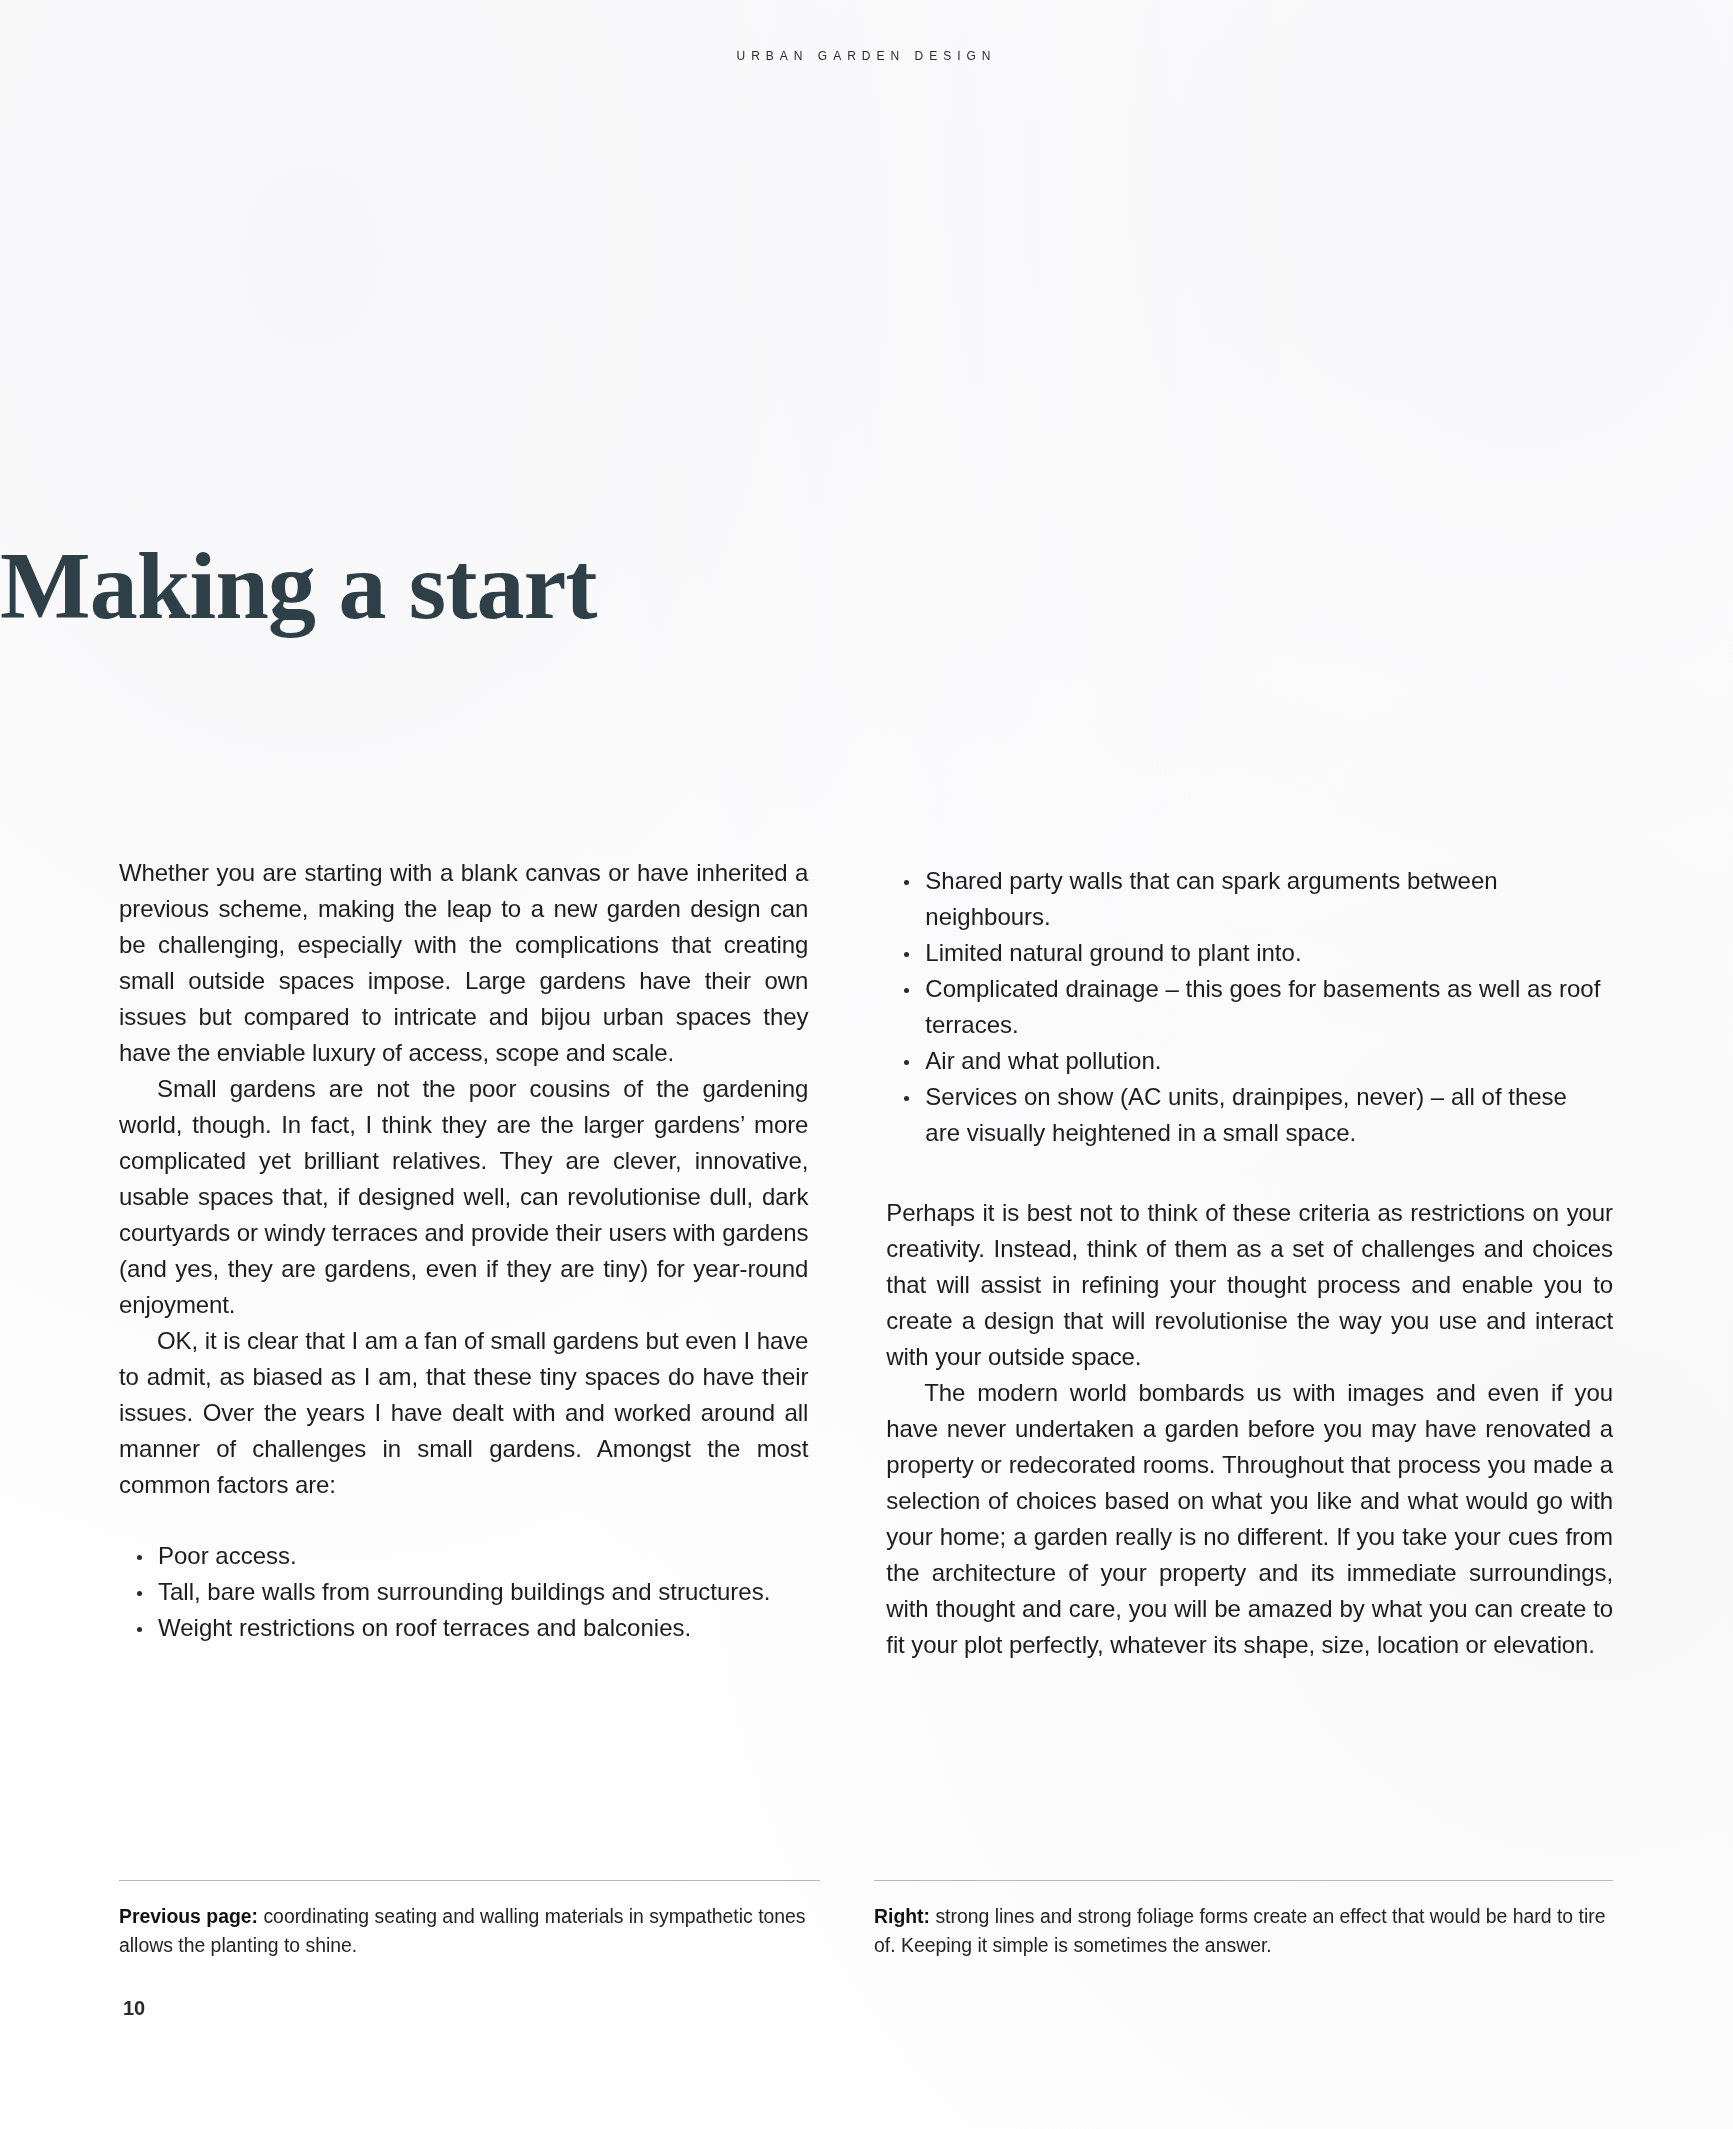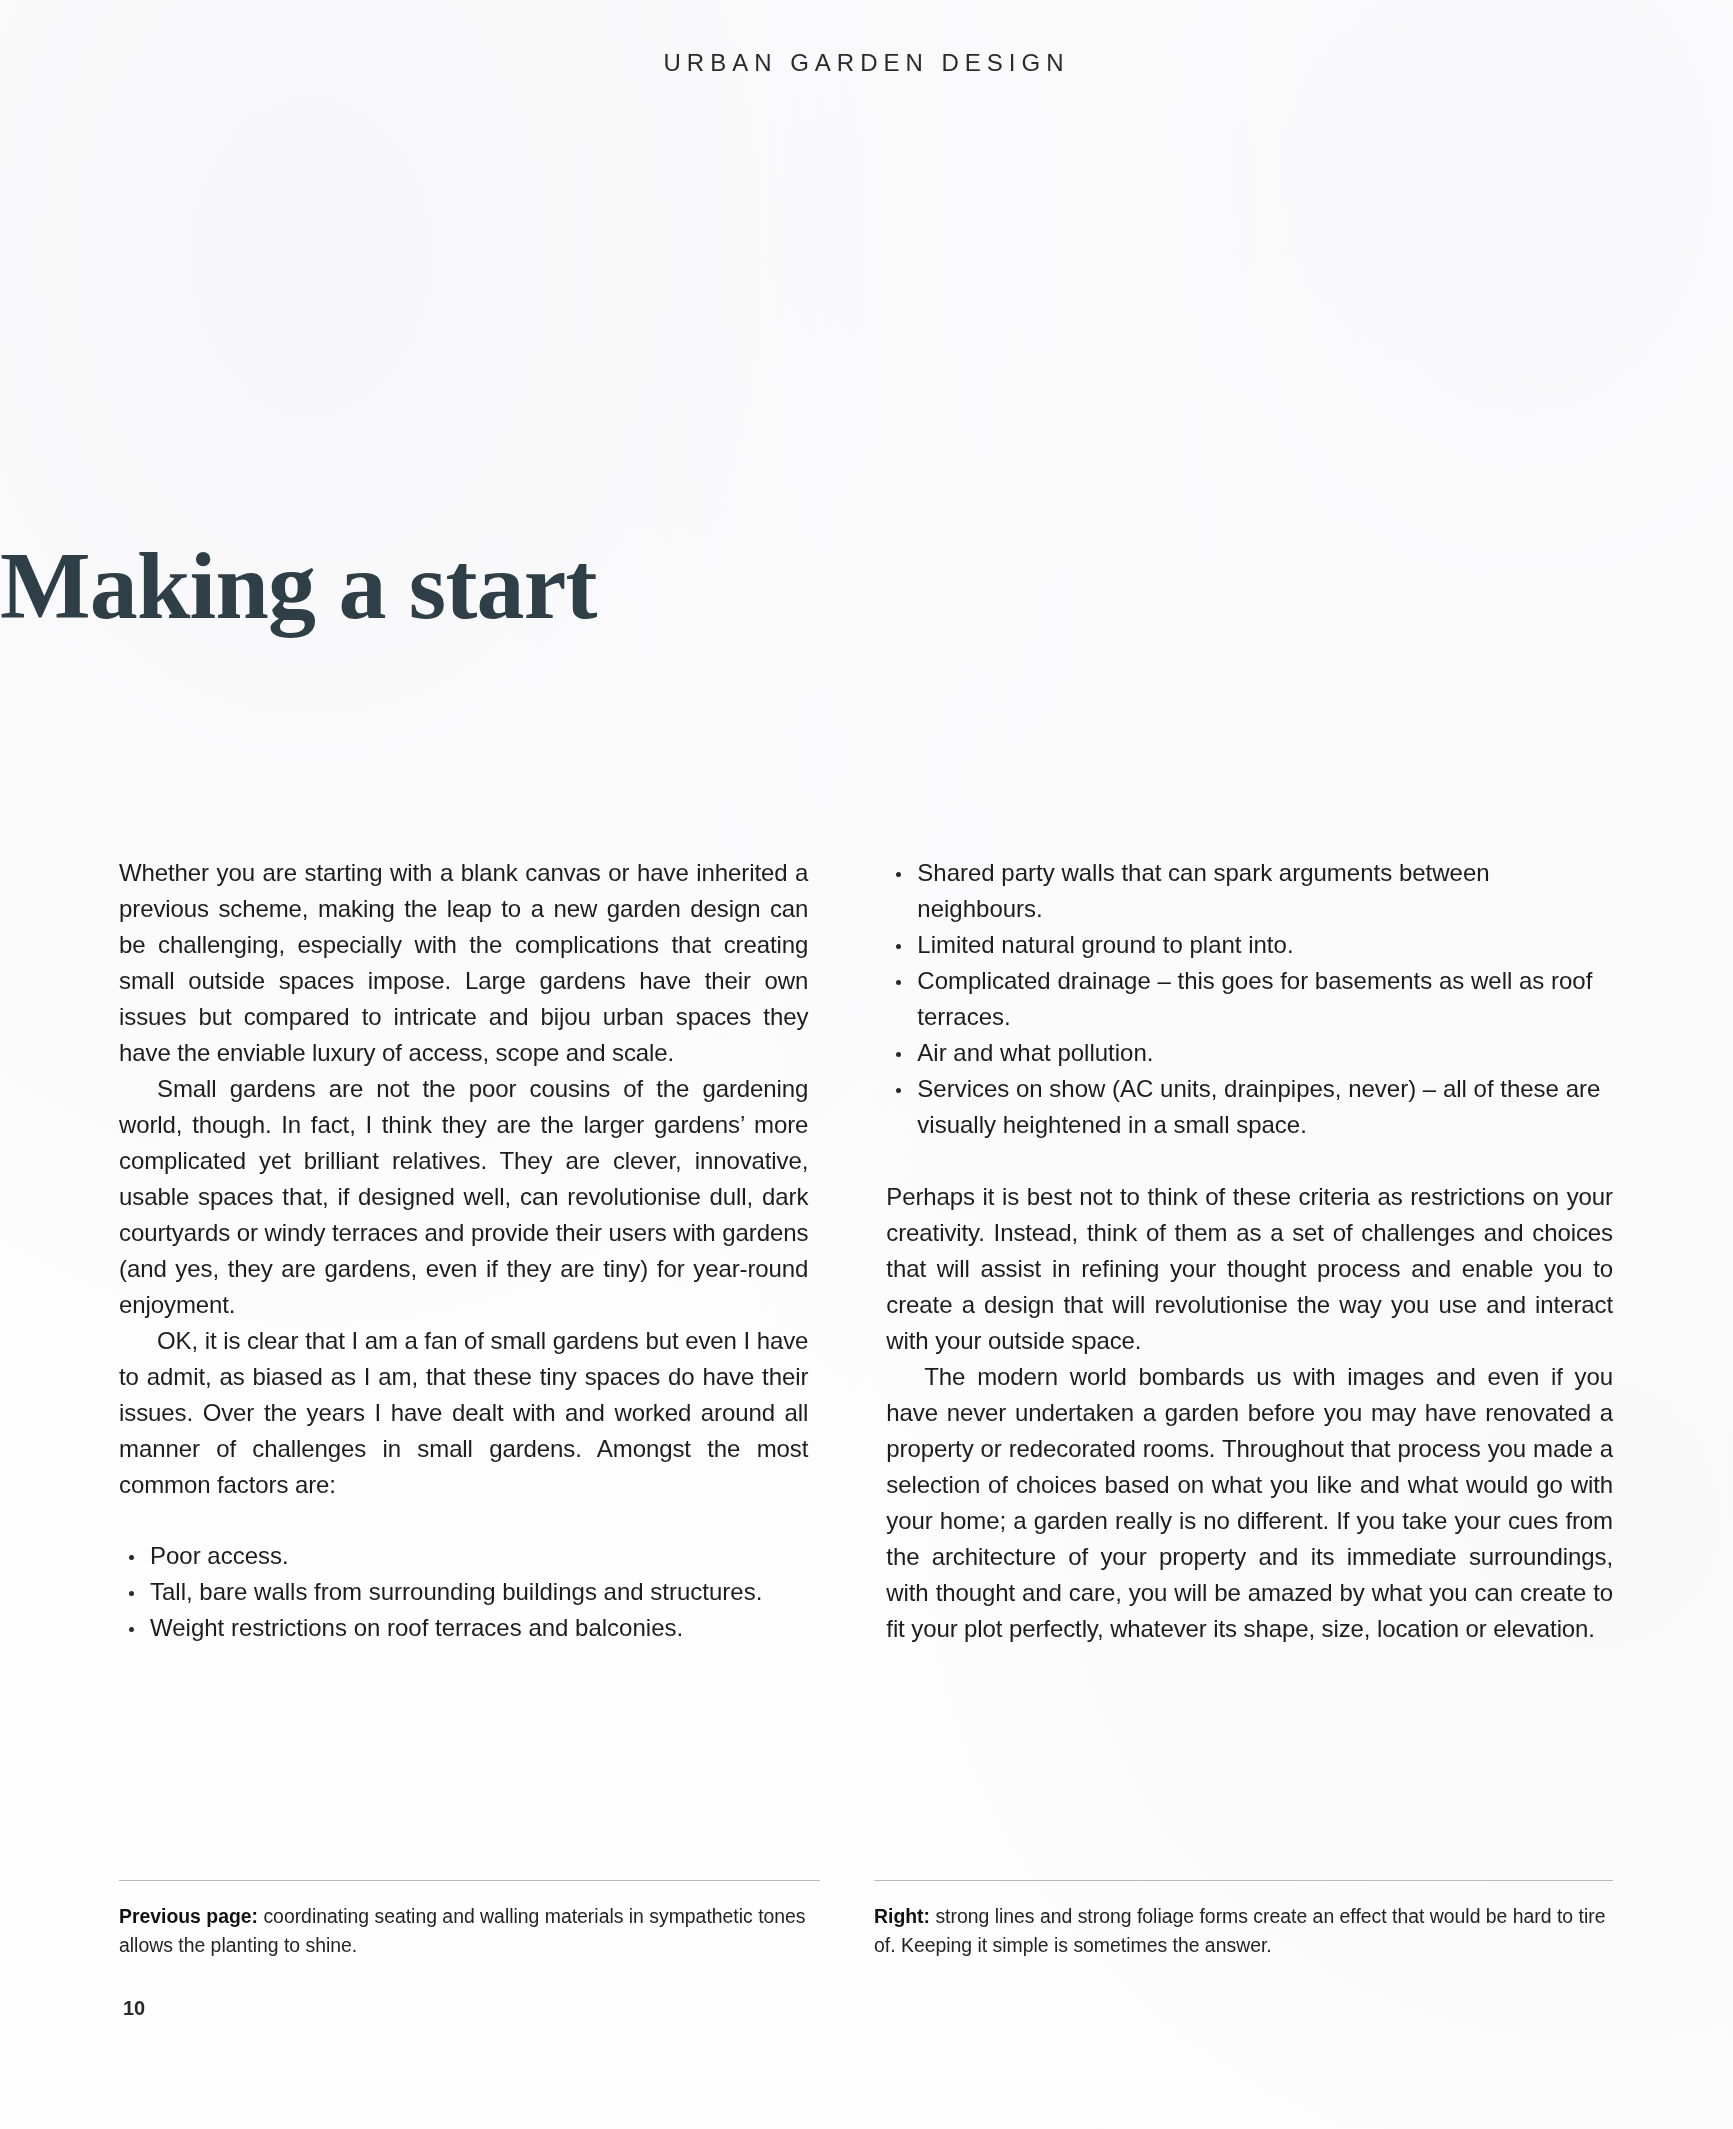--- a/index.html
+++ b/index.html
@@ -26,21 +26,21 @@
       radial-gradient(ellipse at 92% 72%, rgba(248,247,247,0.8) 0%, rgba(255,255,255,0) 45%),
       #fefefe;
   }
 
   .running-header {
     position: absolute;
     top: 49px;
     left: 0;
     right: 0;
     text-align: center;
-    font-size: 24px;
+    font-size: 12px;
     letter-spacing: 6px;
     color: #2a2a2a;
     font-weight: 400;
   }
 
   .chapter-title {
     position: absolute;
     top: 474px;
     left: 0;
     right: 0;
@@ -69,21 +69,21 @@
     margin: 0;
     font-size: 24px;
     line-height: 36px;
     text-align: justify;
     color: #1d1d1d;
     letter-spacing: -0.1px;
   }
   p.body.indent { text-indent: 38px; }
 
   ul.bullets {
-    margin: 0;
+    margin: 8px;
     padding: 0;
     list-style: none;
   }
   ul.bullets.top-gap { margin-top: 35px; }
   ul.bullets li {
     position: relative;
     padding-left: 31px;
     font-size: 24px;
     line-height: 36px;
     color: #1d1d1d;

